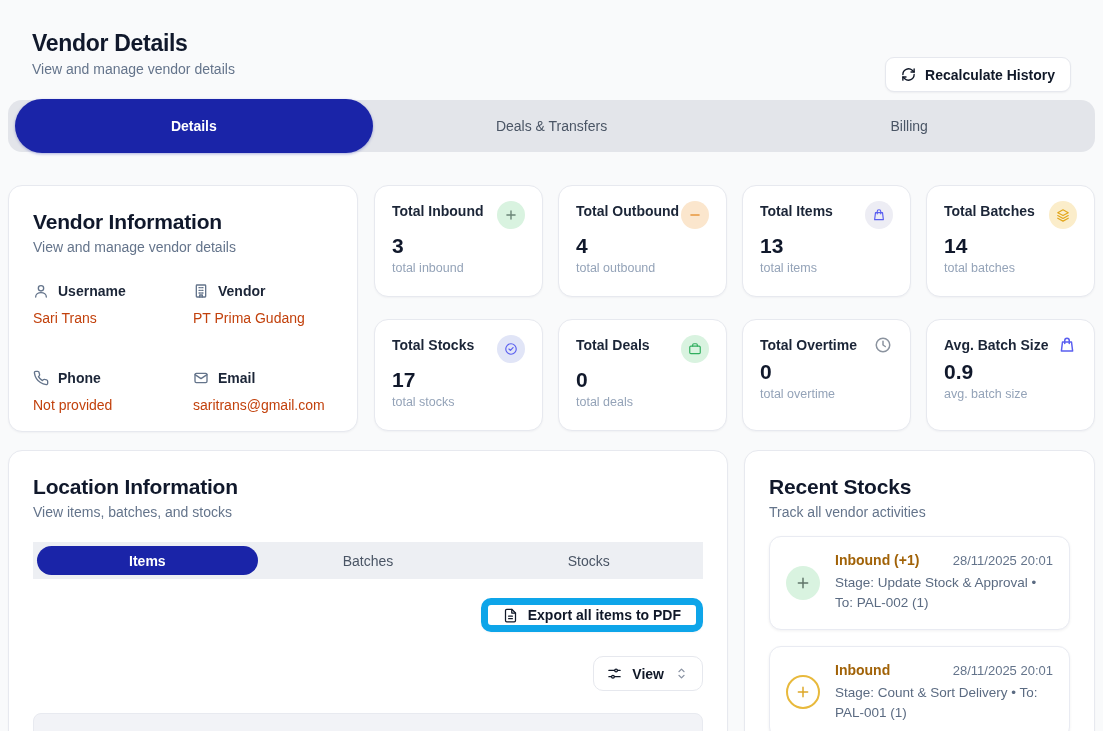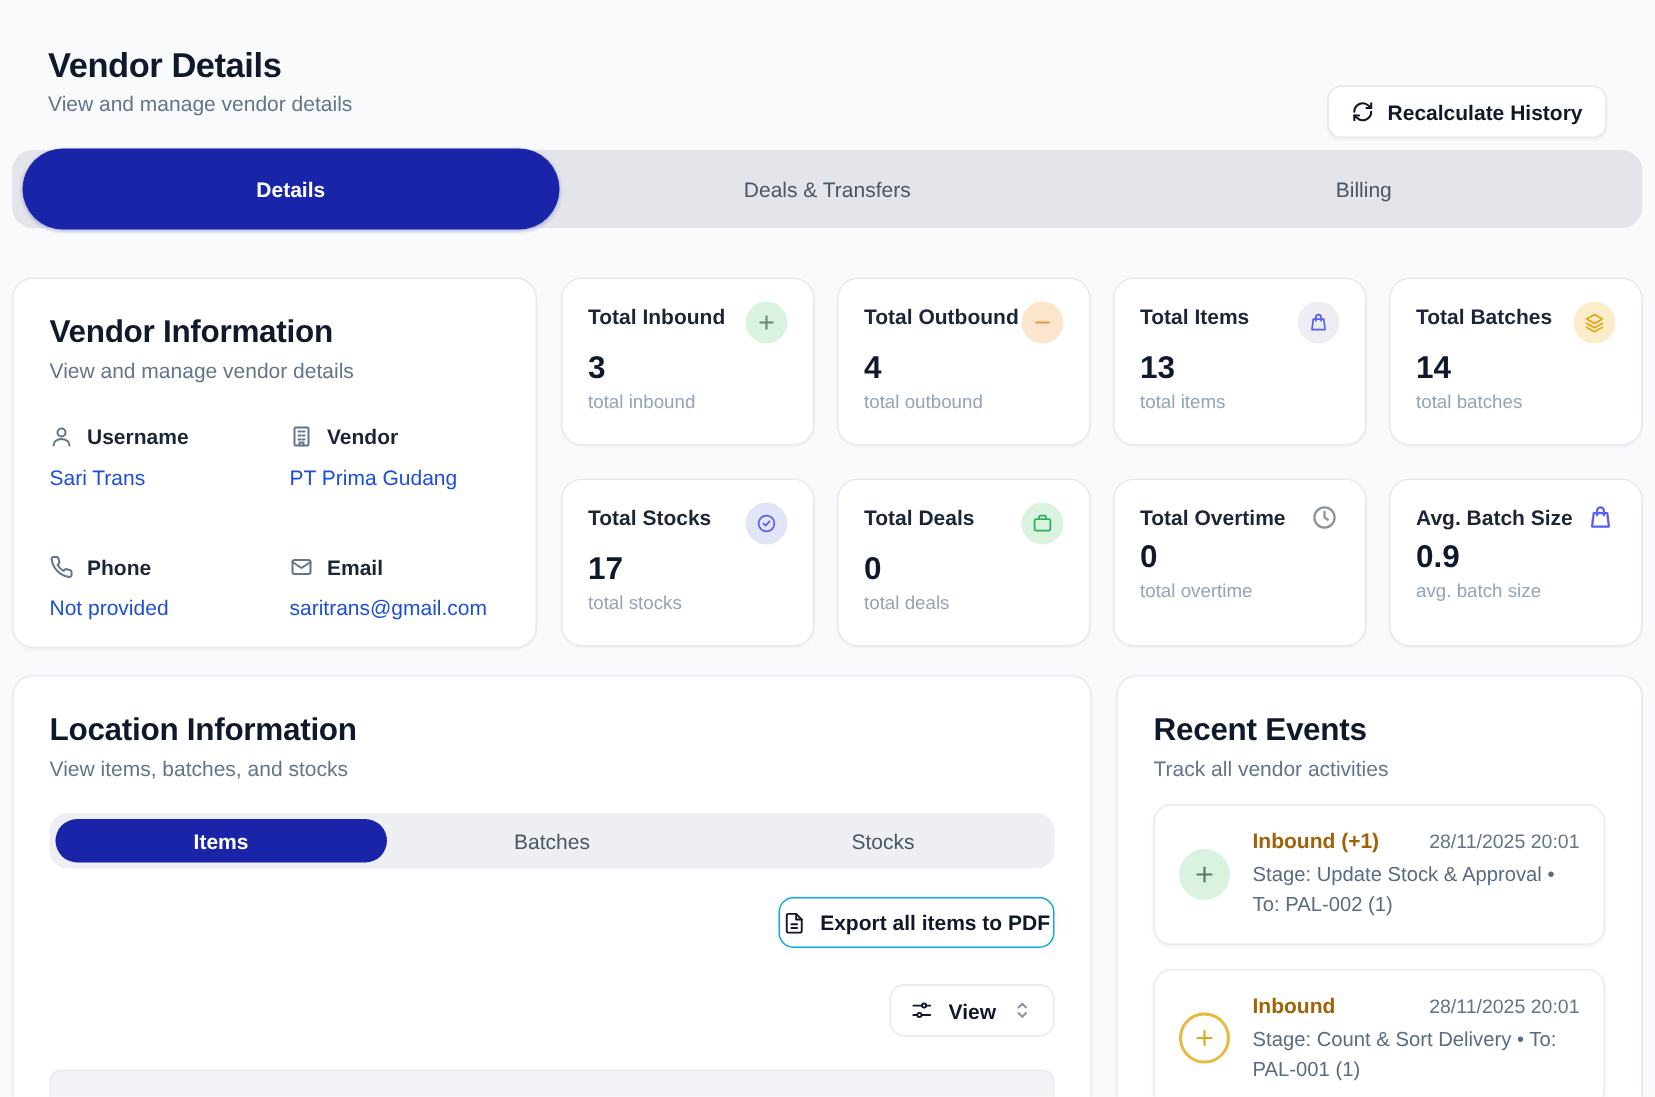--- a/index.html
+++ b/index.html
@@ -27,42 +27,42 @@
   .card { position:absolute; background:#fff; border:1px solid #e7e9ef; border-radius:14px;
     box-shadow:0 1px 2px rgba(16,24,40,.04); }
   .card-title { font-size:21px; font-weight:700; letter-spacing:-0.2px; color:#10182b; }
   .card-subtitle { font-size:14px; color:#64748b; margin-top:5px; }
 
   
   .vendor-card { left:8px; top:185px; width:350px; height:247px; padding:24px; }
   .vendor-grid { display:grid; grid-template-columns:160px 1fr; row-gap:44px; margin-top:28px; }
   .field-label { display:flex; align-items:center; gap:9px; font-size:14px; font-weight:700; color:#1b2537; }
   .field-label svg { width:16px; height:16px; stroke:#64748b; flex:none; }
-  .field-value { font-size:14px; color:#1d4ed8; margin-top:11px; }
+  .field-value { font-size:14px; color:#c2410c; margin-top:11px; }
 
   
   .stat-card { width:169px; height:112px; padding:15px 17px 0 17px; overflow:hidden; }
   .stat-top { display:flex; align-items:flex-start; justify-content:space-between; }
   .stat-title { font-size:14px; font-weight:600; color:#1b2537; line-height:1.28; padding-top:2px; }
   .chip { width:28px; height:28px; border-radius:999px; display:flex; align-items:center; justify-content:center; flex:none; }
   .chip svg { width:14px; height:14px; }
   .chip.bare { width:20px; height:20px; }
   .chip.bare svg { width:18px; height:18px; }
   .stat-value { font-size:21px; font-weight:700; color:#10182b; margin-top:5px; }
   .stat-sub { font-size:12.5px; color:#94a3b8; margin-top:3px; }
 
   
   .location-card { left:8px; top:450px; width:720px; height:330px; padding:24px; }
-  .inner-tabs { margin-top:22px; height:37px; background:#edeff3; border-radius:12px; display:flex; align-items:center; padding:4px; }
+  .inner-tabs { margin-top:22px; height:37px; background:#edeff3; border-radius:0; display:flex; align-items:center; padding:4px; }
   .inner-tab { flex:1; height:29px; display:flex; align-items:center; justify-content:center; font-size:14px;
     font-weight:500; color:#4a5565; border-radius:999px; cursor:pointer; }
   .inner-tab.active { background:#1a24a8; color:#fff; font-weight:700; }
   .export-row { display:flex; justify-content:flex-end; margin-top:19px; }
-  .export-btn { height:34px; display:flex; align-items:center; gap:10px; background:#fff; border:1px solid #0ea5e9;
-    border-radius:10px; padding:0 2px; font-size:14px; font-weight:600; color:#101828; cursor:pointer;
+  .export-btn { height:34px; display:flex; align-items:center; gap:10px; background:#fff; border:7px solid #0ea5e9;
+    border-radius:10px; padding:0 15px; font-size:14px; font-weight:600; color:#101828; cursor:pointer;
     box-shadow:0 1px 2px rgba(16,24,40,.04); }
   .export-btn svg { width:15px; height:15px; stroke:#101828; }
   .view-row { display:flex; justify-content:flex-end; margin-top:24px; }
   .view-btn { height:35px; display:flex; align-items:center; gap:10px; background:#fff; border:1px solid #e6e8ee;
     border-radius:10px; padding:0 13px; font-size:14px; font-weight:600; color:#101828; cursor:pointer; }
   .view-btn svg { width:15px; height:15px; stroke:#101828; }
   .view-btn .chev { stroke:#8a93a3; }
   .table-stub { margin-top:22px; height:46px; background:#f2f3f7; border:1px solid #e8eaf0; border-radius:8px 8px 0 0; }
 
   
@@ -286,21 +286,21 @@
         <svg class="chev" viewBox="0 0 24 24" fill="none" stroke-width="2.2" stroke-linecap="round" stroke-linejoin="round">
             <path d="m8 9 4-4 4 4"></path>
             <path d="m8 15 4 4 4-4"></path>
           </svg>
       </button>
     </div>
     <div class="table-stub"></div>
   </div>
 
   <div class="card events-card">
-    <div class="card-title">Recent Events</div>
+    <div class="card-title">Recent Stocks</div>
     <div class="card-subtitle">Track all vendor activities</div>
 
     <div class="event-item">
       <div class="event-ico filled">
           <svg viewBox="0 0 24 24" fill="none" stroke="currentColor" stroke-width="2.2" stroke-linecap="round">
             <path d="M12 5v14M5 12h14"></path>
           </svg>
         </div>
       <div class="event-body">
         <div class="event-head">

